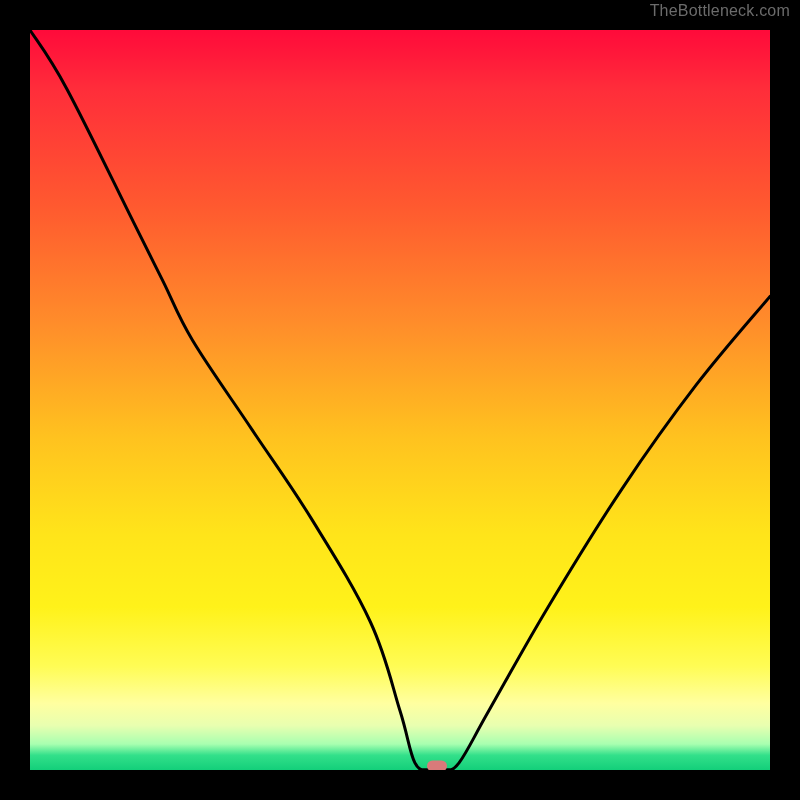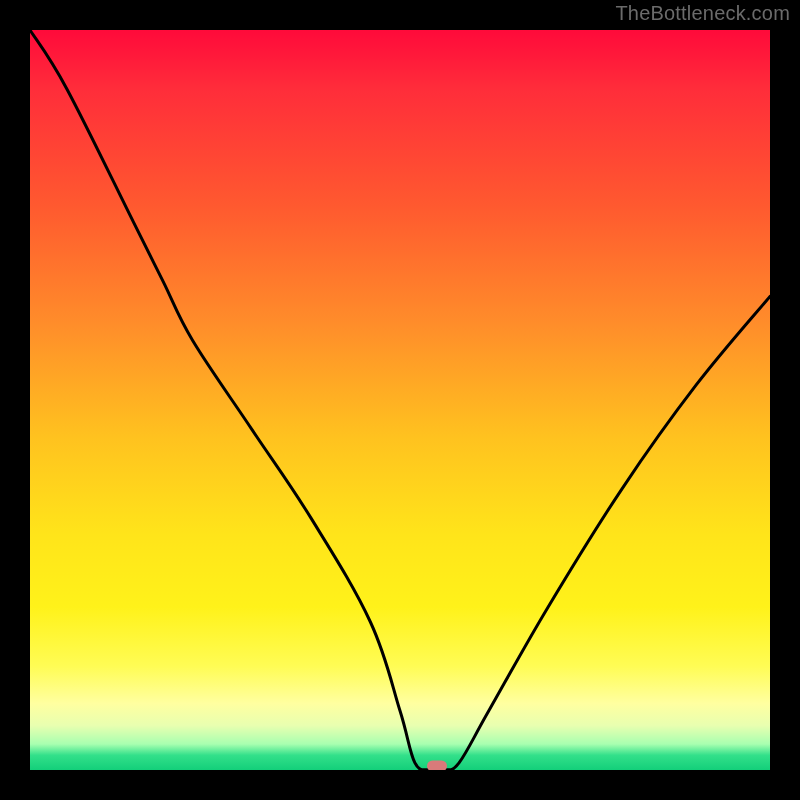--- a/index.html
+++ b/index.html
@@ -15,21 +15,21 @@
     position: relative;
     width: 800px;
     height: 800px;
     background: #000;
   }
   .watermark {
     position: absolute;
     top: 2px;
     right: 10px;
     color: #6b6b6b;
-    font-size: 20px;
+    font-size: 16px;
     font-weight: 500;
     letter-spacing: 0.2px;
     z-index: 10;
   }
   .plot {
     position: absolute;
     left: 30px;
     top: 30px;
     width: 740px;
     height: 740px;

